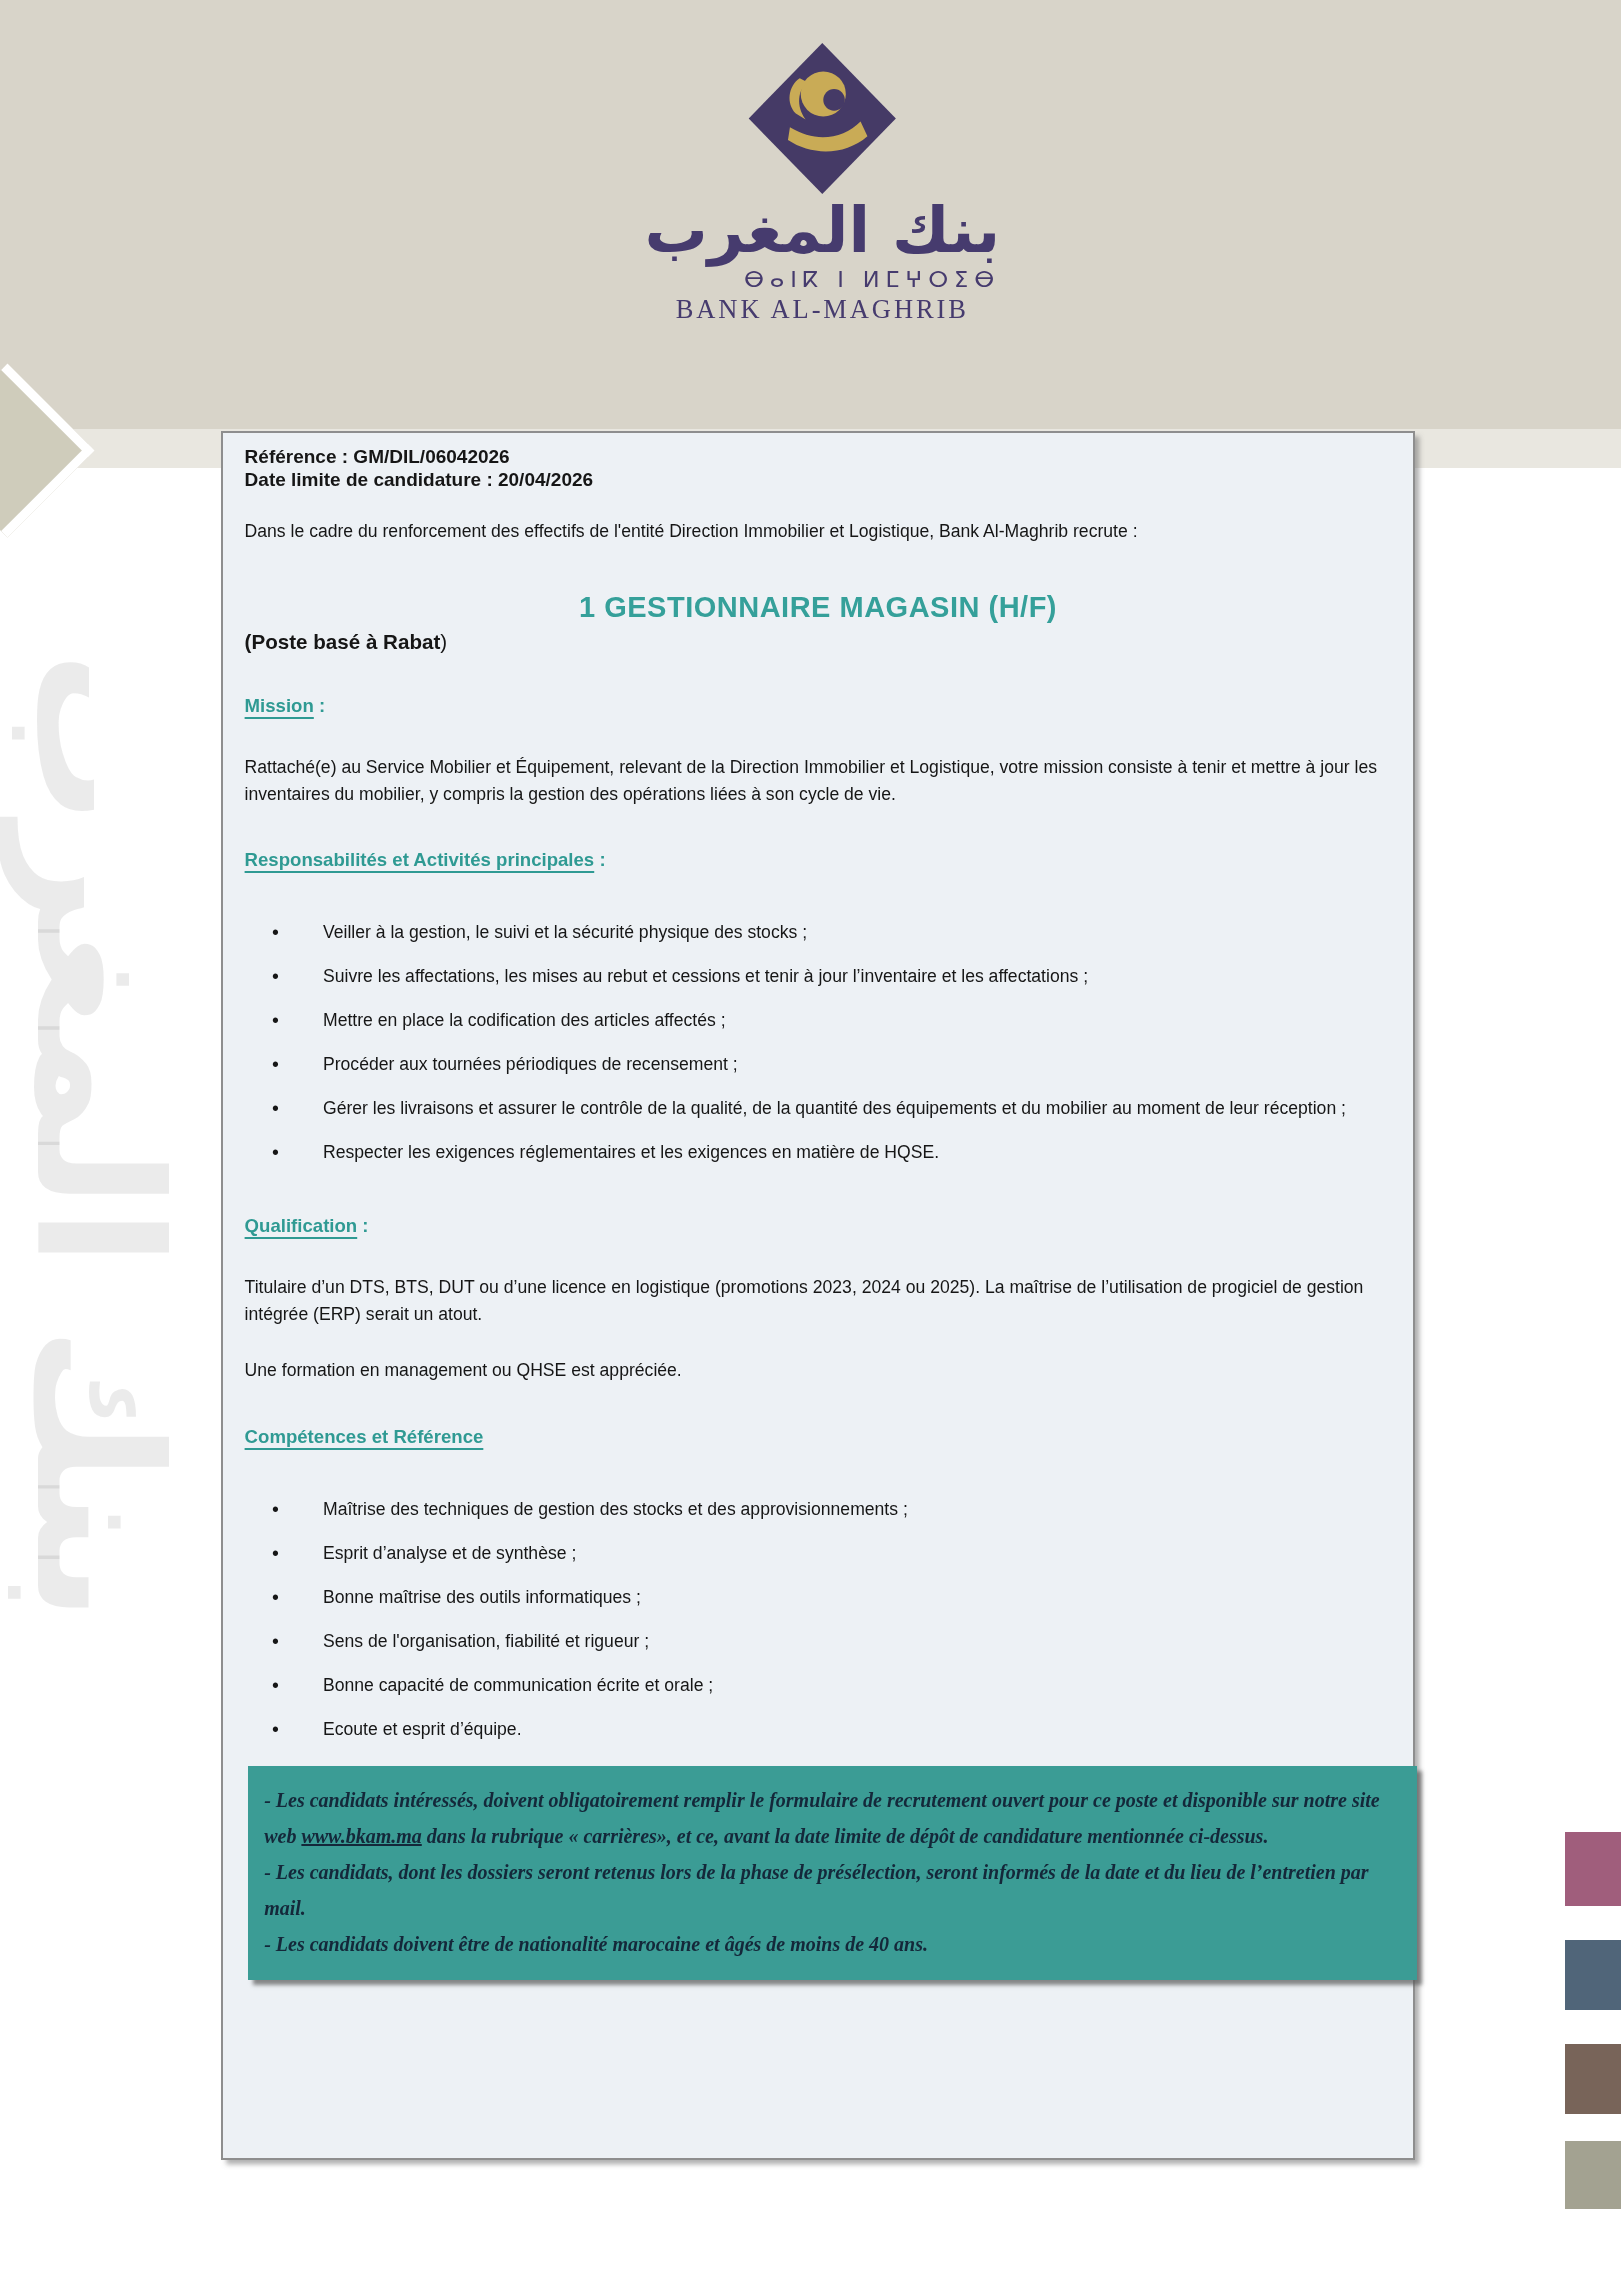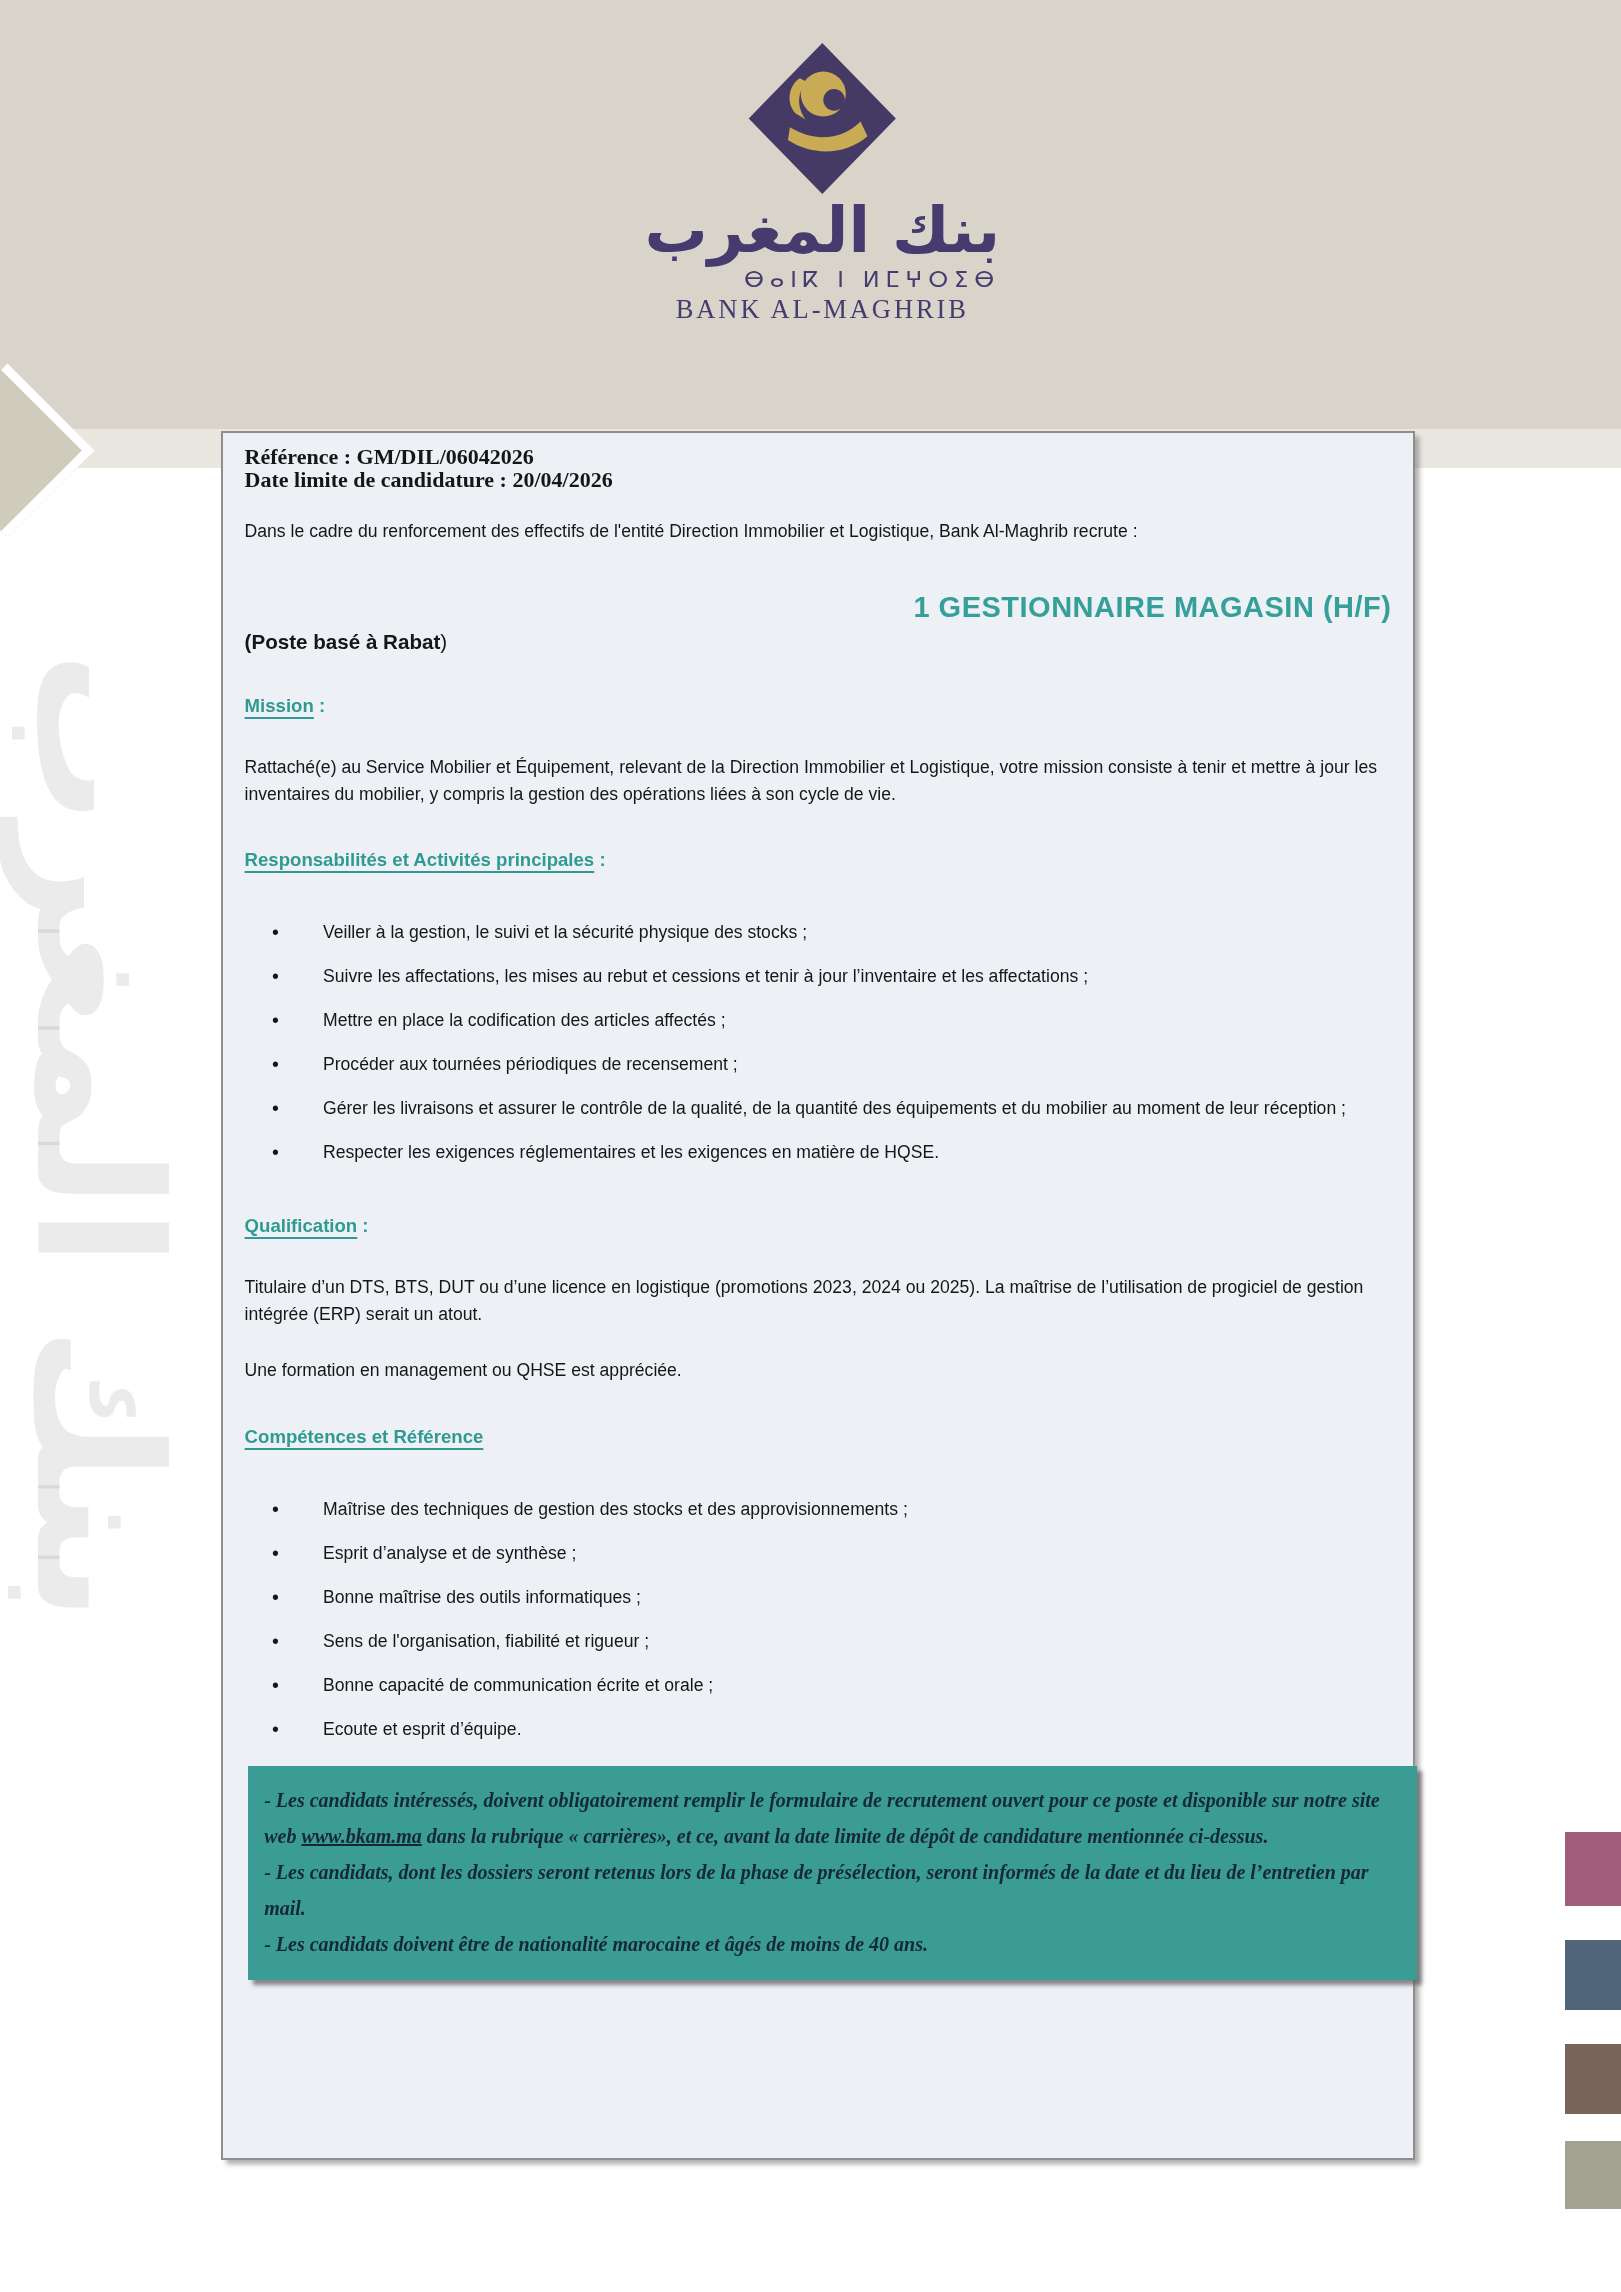--- a/index.html
+++ b/index.html
@@ -29,23 +29,23 @@
   .watermark{position:absolute;left:-510px;top:1019px;width:1215px;height:235px;
              transform:rotate(90deg);font-family:"DejaVu Sans",sans-serif;
              font-size:172px;font-weight:bold;color:rgba(60,60,60,0.10);
              text-align:center;line-height:235px;z-index:1;white-space:nowrap;}
 
   
   .doc{position:absolute;left:221px;top:431px;width:1194px;height:1729px;box-sizing:border-box;
        background:#edf1f5;border:2px solid #8e8e8e;padding:11.8px 21.6px;z-index:4;
        box-shadow:4.9px 4.9px 4.9px rgba(110,110,110,0.55);
        font-size:17.6px;color:#161616;}
-  .ref-line{font-weight:bold;font-size:22px;line-height:23.5px;font-family:Liberation Serif, serif;}
+  .ref-line{font-weight:bold;font-size:19px;line-height:23.5px;}
   .intro{margin-top:25.5px;line-height:29px;}
-  .job-title{margin-top:45px;text-align:right;font-size:29px;font-weight:bold;
+  .job-title{margin-top:45px;text-align:center;font-size:29px;font-weight:bold;
              color:#35a09a;letter-spacing:0.5px;}
   .job-sub{font-size:20.6px;margin-top:5.9px;}
   .job-sub .b{font-weight:bold;}
   h3.sec{margin:41px 0 0 0;font-size:18.6px;color:#2f9a93;font-weight:bold;}
   h3.sec .hd{text-decoration:underline;text-decoration-thickness:2px;text-underline-offset:4.9px;}
   .para{margin-top:37px;line-height:27px;}
   .para2{margin-top:27.4px;line-height:29px;}
   ul.blist{margin:39px 0 0 0;padding:0 0 0 27.4px;list-style:none;}
   ul.blist li{position:relative;padding-left:51px;line-height:44px;}
   ul.blist li::before{content:"\2022";position:absolute;left:0;top:0;font-size:19.6px;}

